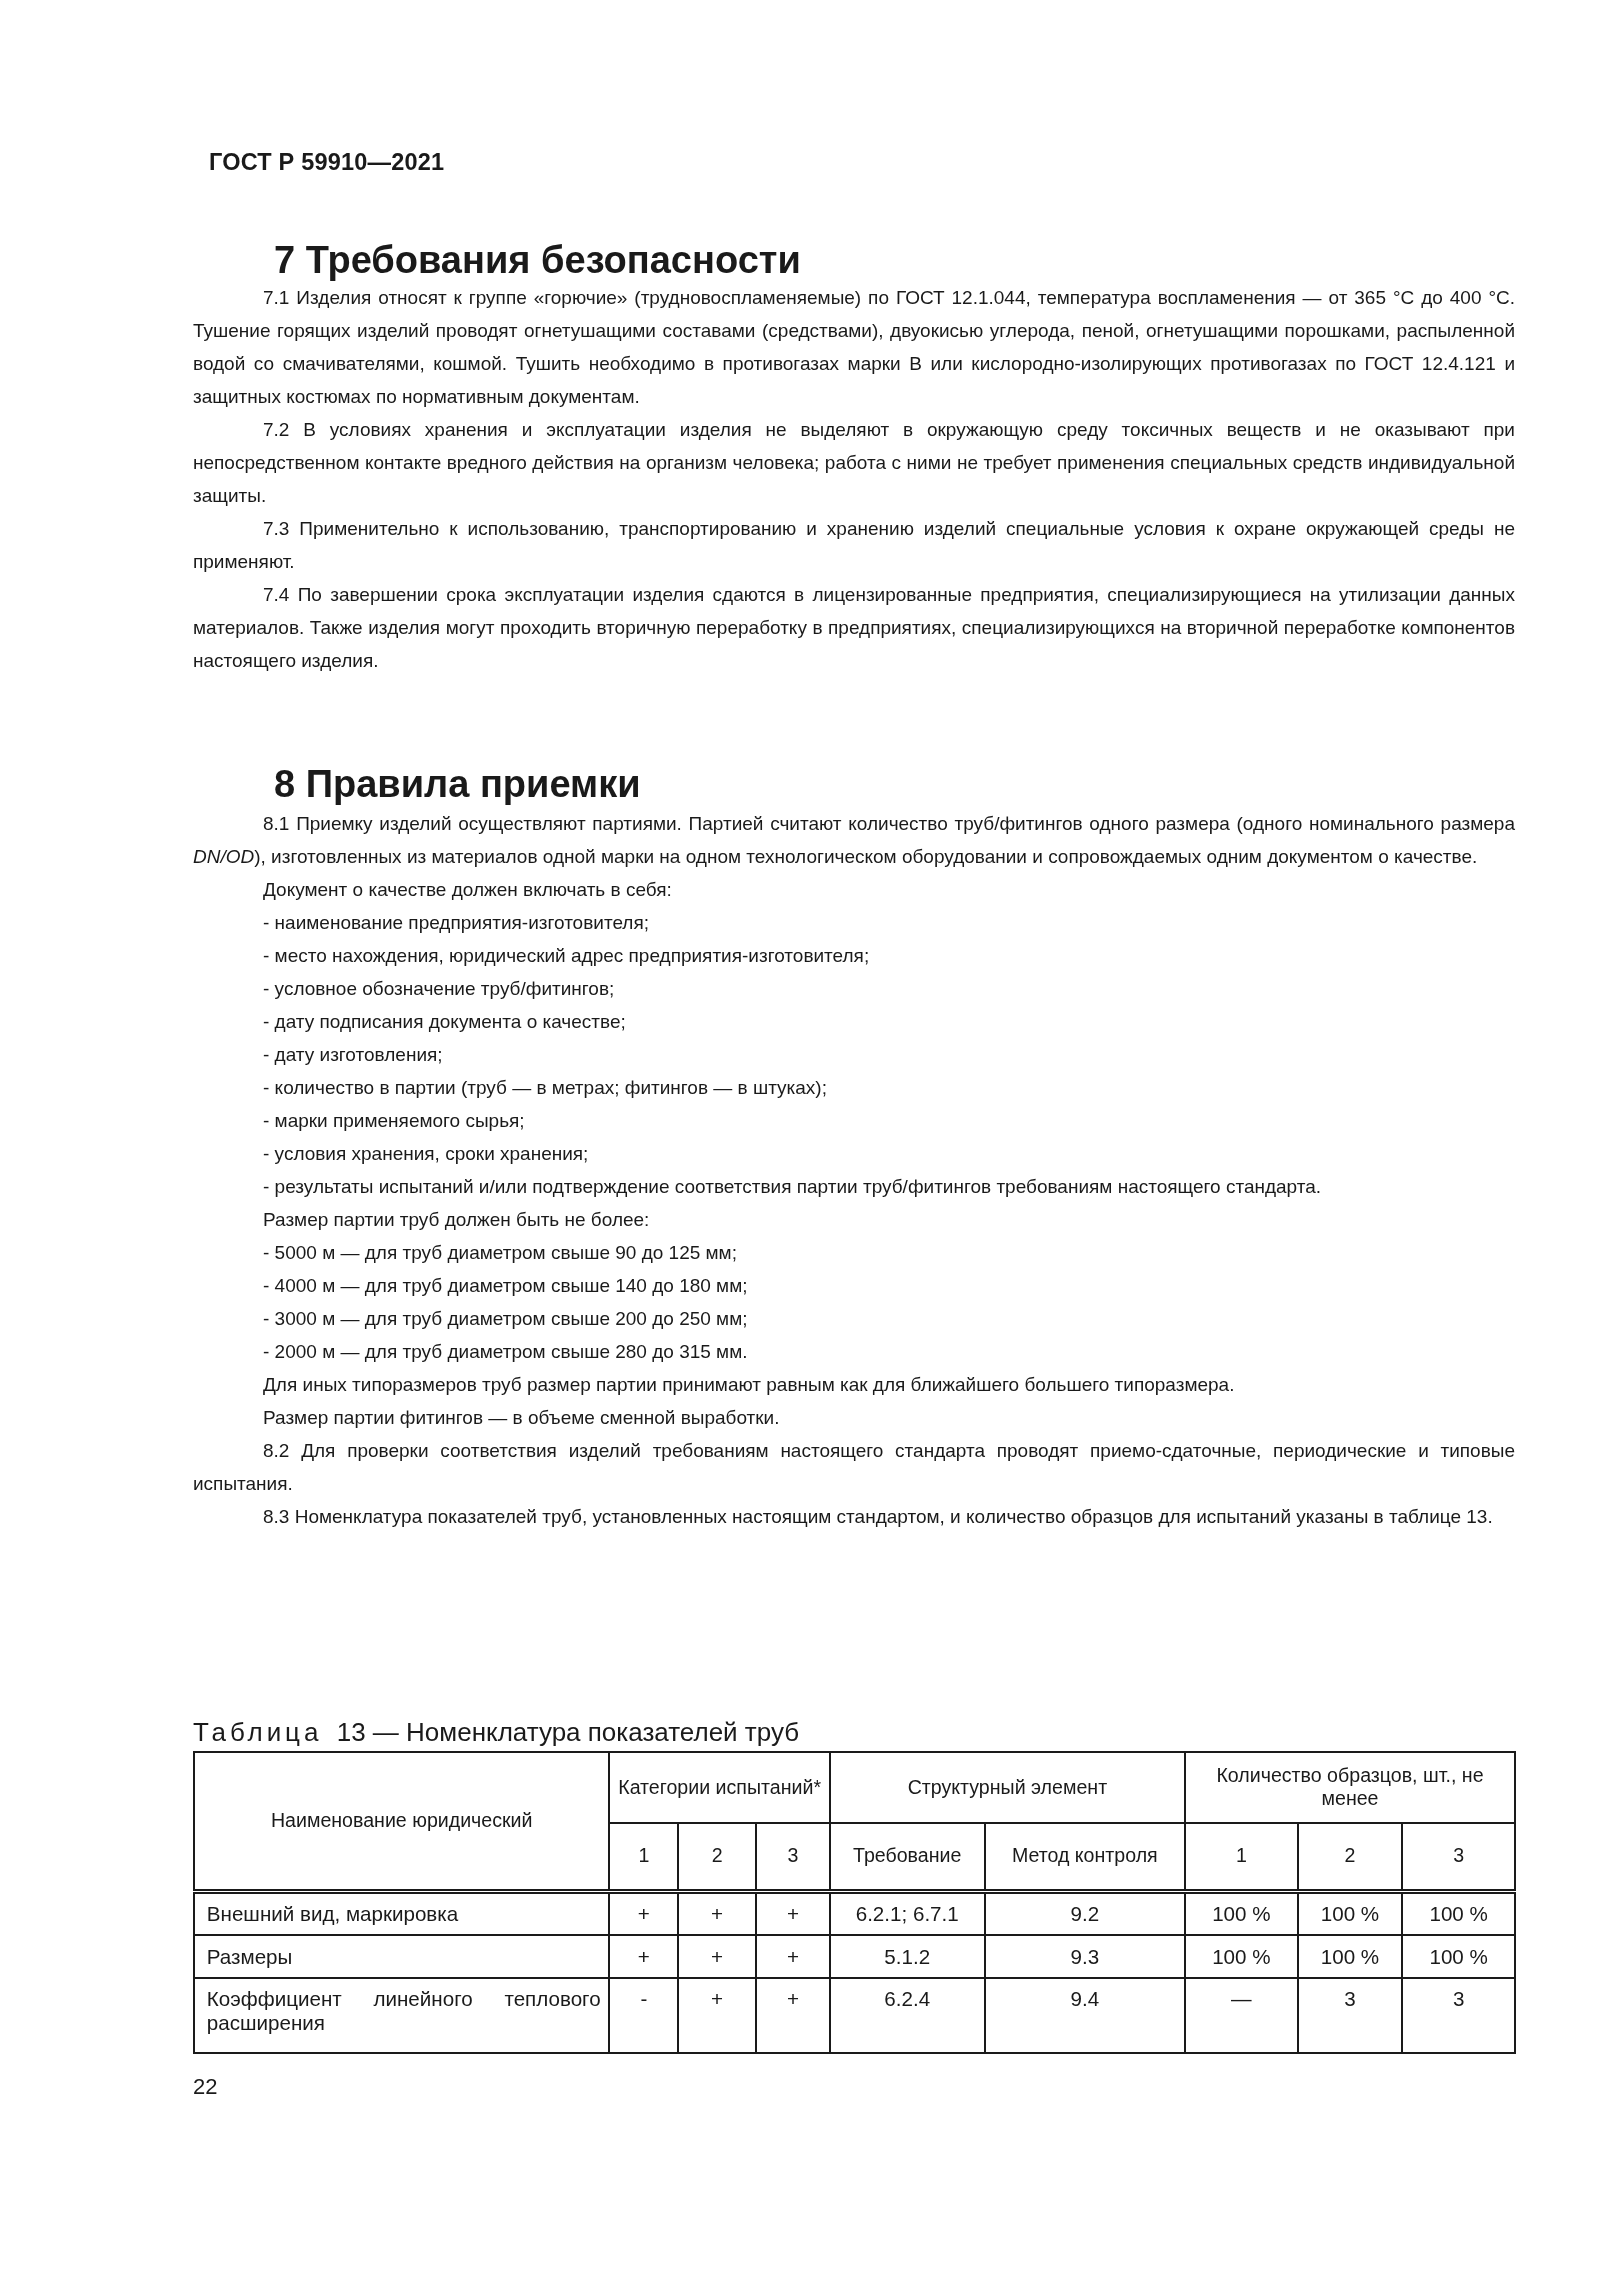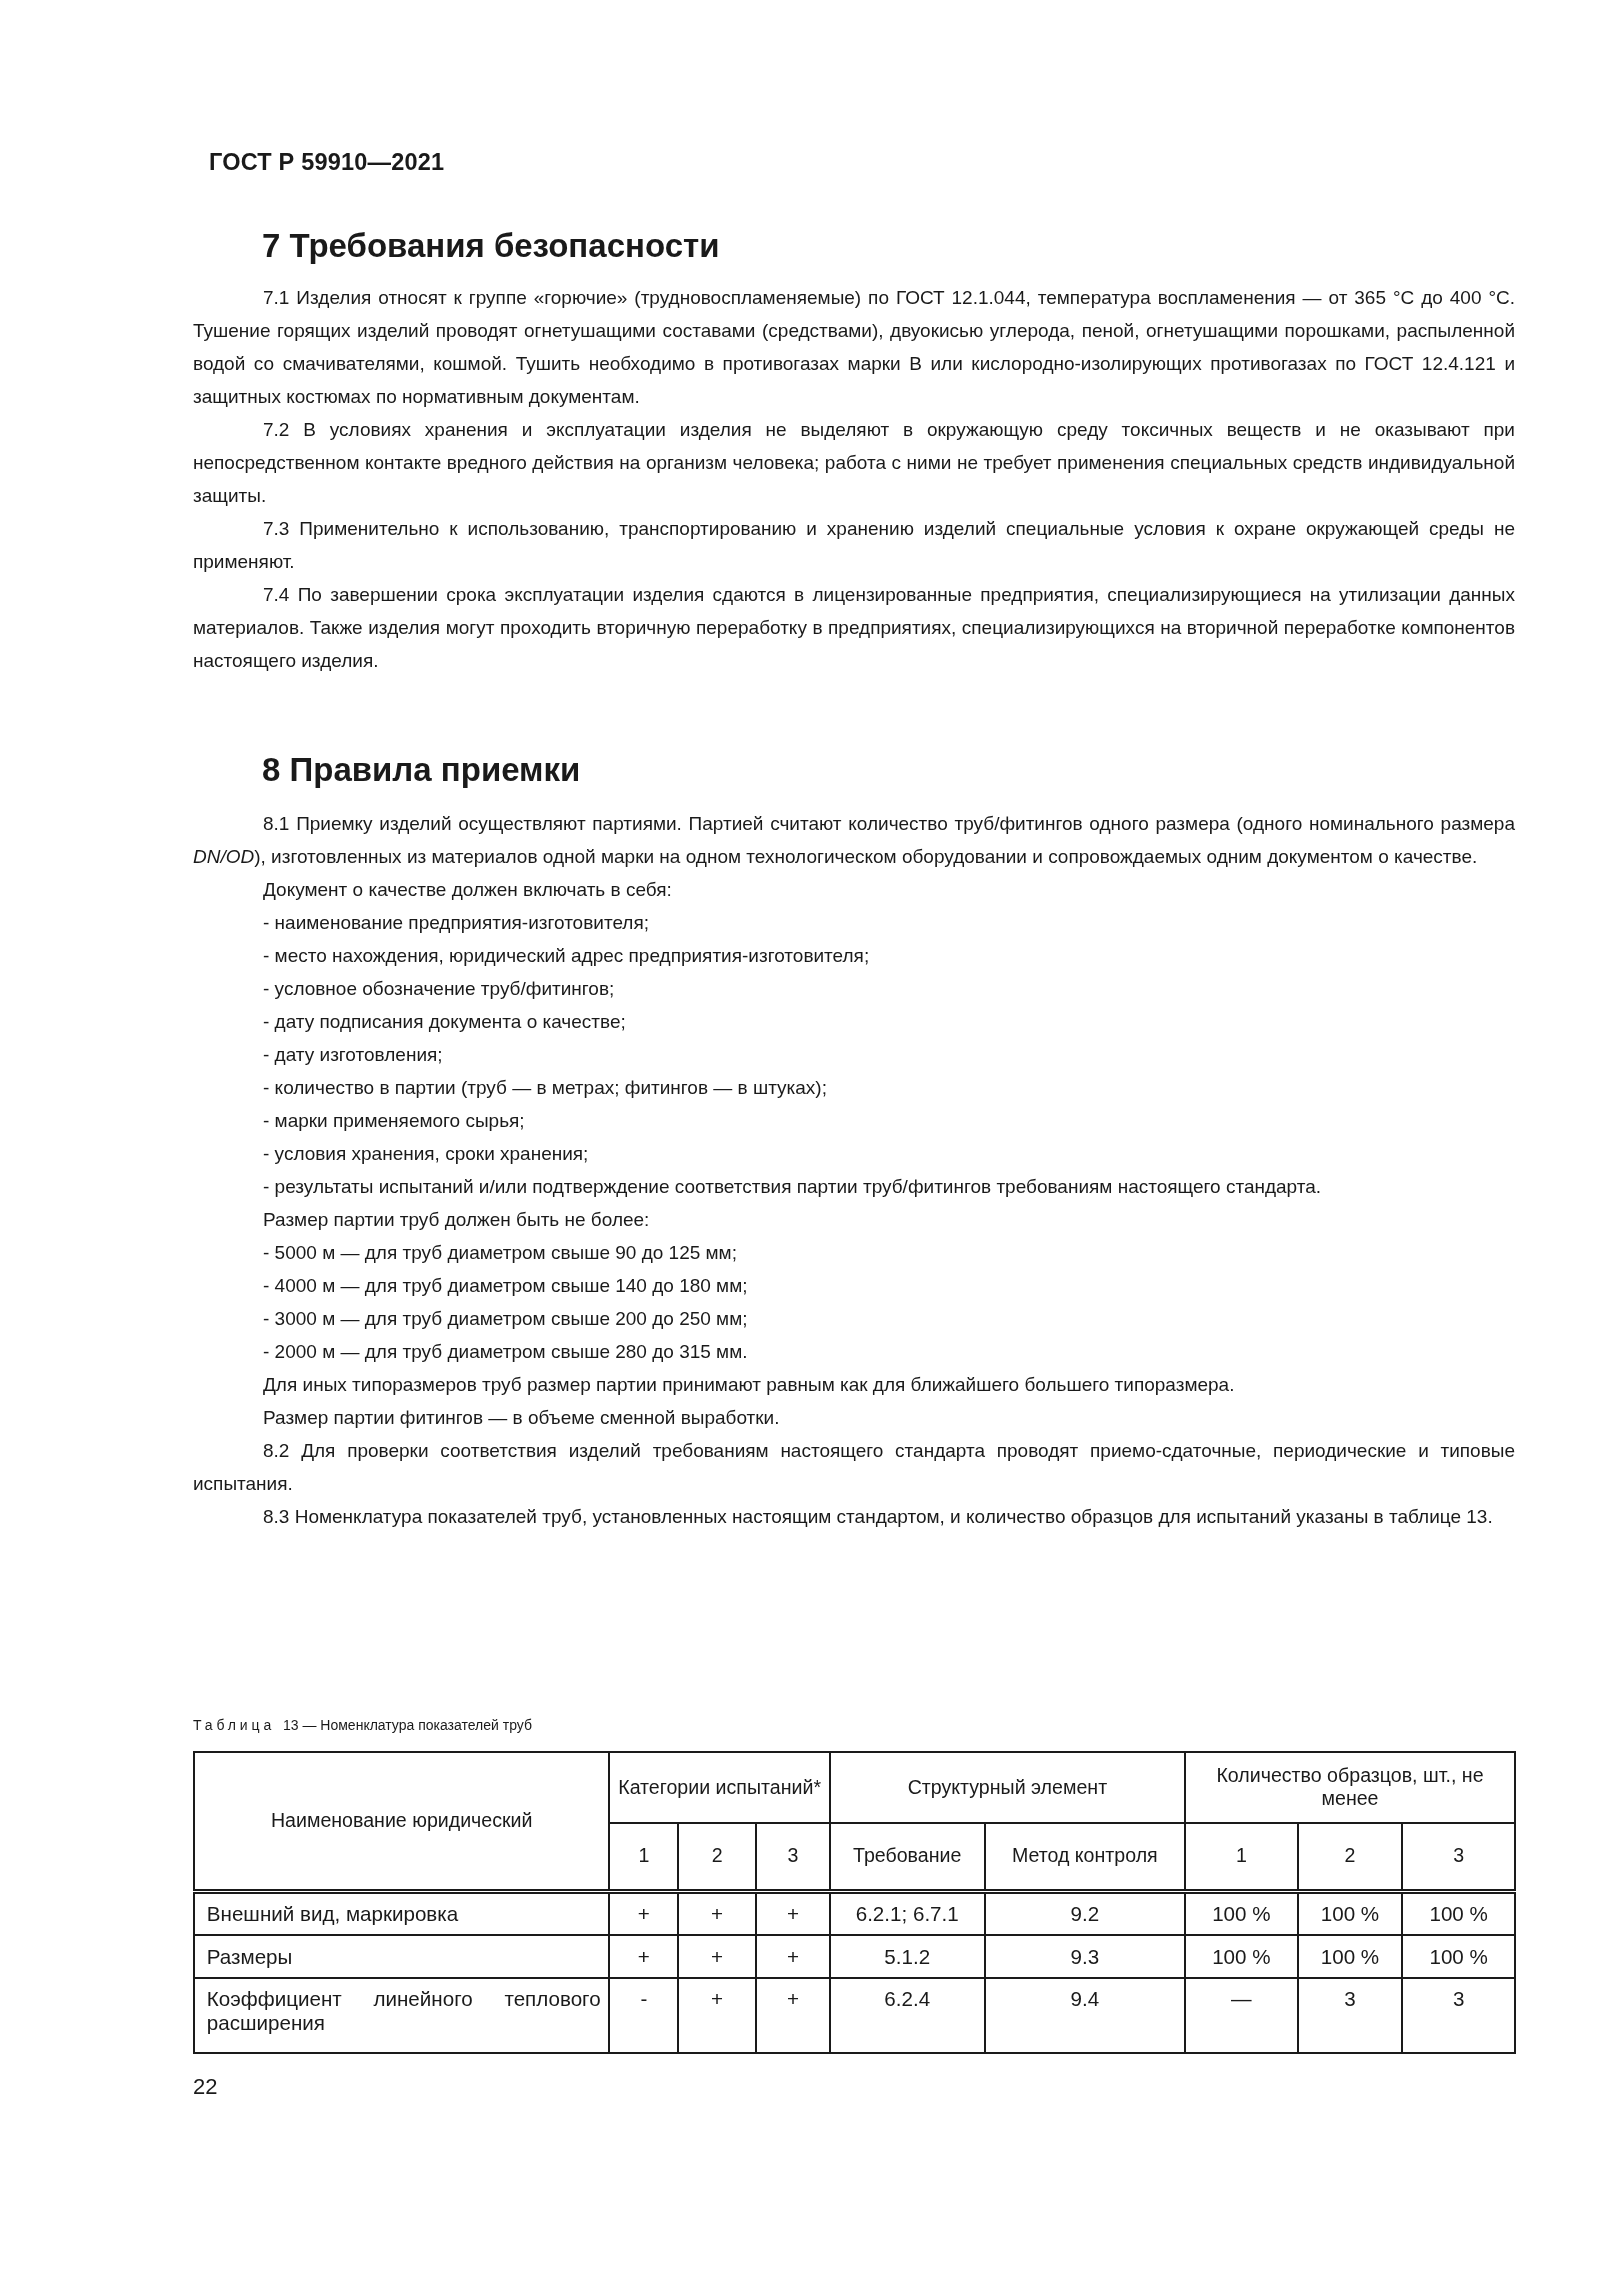--- a/index.html
+++ b/index.html
@@ -1,25 +1,25 @@
 <!DOCTYPE html>
 <html><head>
 <meta charset="utf-8">
 <style>
   html, body { margin: 0; padding: 0; background: #ffffff; }
   body { width: 1621px; height: 2293px; position: relative; overflow: hidden;
          font-family: "Liberation Sans", sans-serif; color: #1a1a1a; }
   .page { position: absolute; left: 193px; top: 0; width: 1322px; }
   .doc-header { position: absolute; top: 149px; left: 0; font-weight: bold; font-size: 23.5px; letter-spacing: 0.2px; margin-left: 16px; }
-  h2 { position: absolute; left: 69px; margin: 0; font-size: 33px; font-weight: bold; }
+  h2 { position: absolute; left: 69px; margin: 12px; font-size: 38px; font-weight: bold; }
   .block { position: absolute; left: 0; width: 1322px; font-size: 19px; line-height: 33px; }
   .p { margin: 0; text-align: justify; text-indent: 70px; }
   .li { margin: 0; padding-left: 70px; text-align: justify; }
   .li.wrap { padding-left: 0; text-indent: 70px; }
-  .caption { position: absolute; left: 0; top: 1717px; font-size: 14px; }
+  .caption { position: absolute; left: 0; top: 1717px; font-size: 26px; }
   .caption .spaced { letter-spacing: 3.9px; }
   table { position: absolute; left: 0; top: 1751px; width: 1323px; border-collapse: collapse; font-size: 20.6px; }
   td, th { border: 2.5px solid #1a1a1a; padding: 3.9px 7.8px; font-weight: normal; text-align: center; vertical-align: middle; }
   th { font-size: 19.6px; line-height: 23.5px; }
   tr.hdr1 th { height: 61px; }
   tr.hdr2 th { height: 57px; }
   tr.hdr2 { border-bottom: 5.9px double #1a1a1a; }
   tr.r1 td, tr.r2 td { height: 33px; }
   tr.r3 td { height: 61px; vertical-align: top; padding-top: 7.8px; border-radius: 19px; }
   td.name { text-align: justify; padding-left: 11.8px; }

